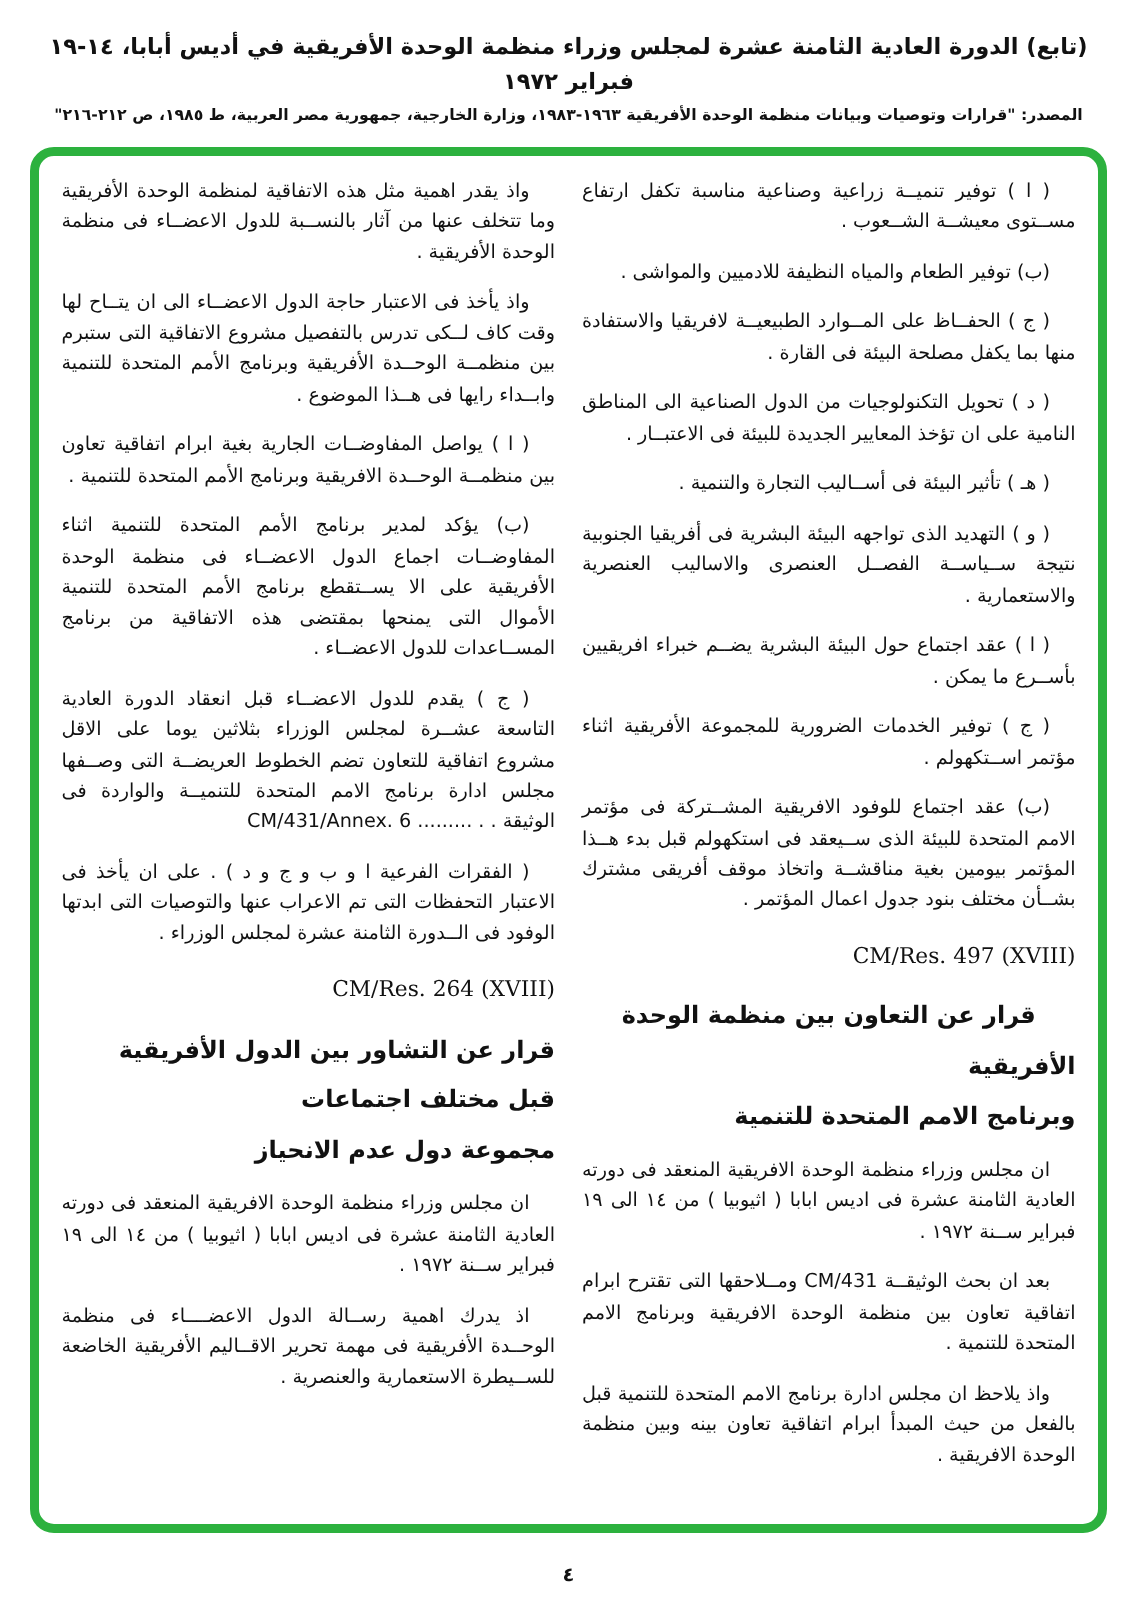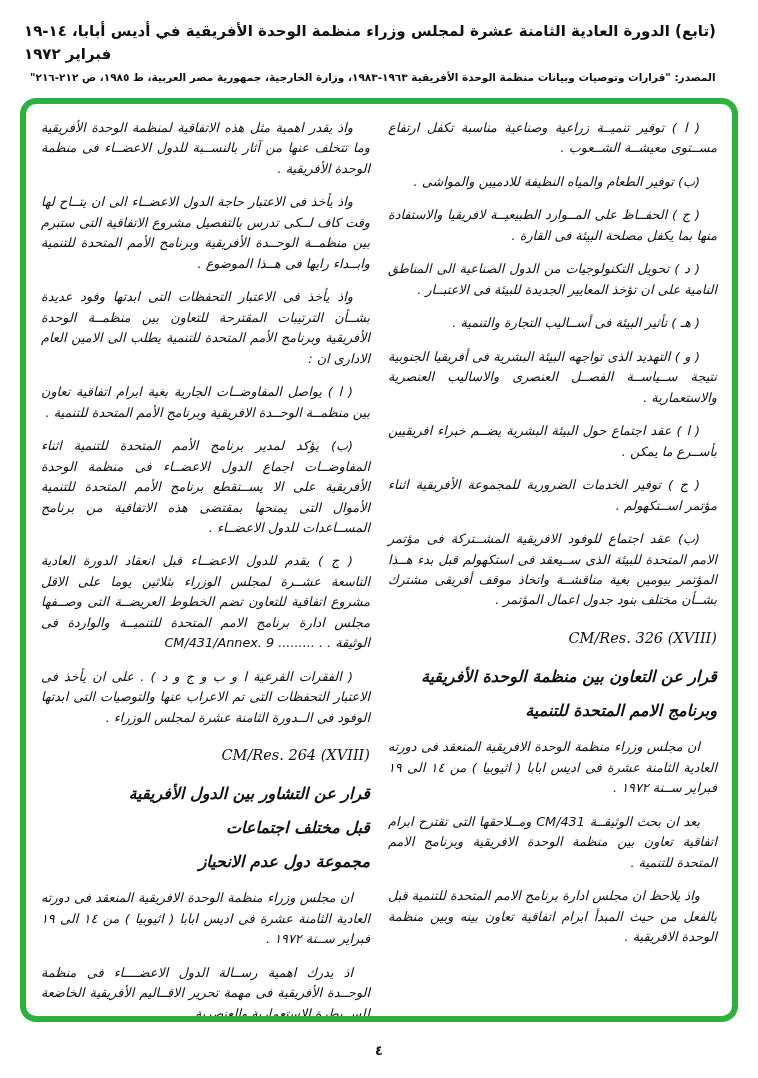--- a/index.html
+++ b/index.html
@@ -1,36 +1,36 @@
 <!DOCTYPE html>
 <html lang="ar"><head>
 <meta charset="utf-8">
 <style>
   html,body{margin:0;padding:0;}
   body{
     width:758px;height:1078px;background:#ffffff;position:relative;
     font-family:"DejaVu Sans",sans-serif;color:#111;
     overflow:hidden;
   }
-  .page-header{ text-align:left; padding-top:20px; direction:rtl; }
+  .page-header{ text-align:center; padding-top:20px; direction:rtl; }
   .header-title{
     font-size:15px; font-weight:bold; margin:0 24px; line-height:1.5;
   }
   .header-source{
     font-size:10.5px; font-weight:bold; margin:5px 30px 0; line-height:1.5;
   }
   .doc-frame{
     position:absolute; left:20px; top:98px; width:718px; height:924px;
     box-sizing:border-box; border:6px solid #2cb13e; border-radius:16px;
     padding:14px 15px 10px; overflow:hidden; background:#fff;
   }
   .columns{
     display:flex; direction:rtl; gap:18px; height:100%;
   }
-  .col{ flex:1 1 0; min-width:0;font-style:italic; }
+  .col{ flex:1 1 0; min-width:0; }
   .para{
     direction:rtl; text-align:justify; text-align-last:right;
     font-size:12.8px; line-height:1.6; margin:0 0 13px; text-indent:17px;
   }
   .docref{
     direction:ltr; text-align:left; font-family:"DejaVu Serif",serif;
     font-size:14.5px; margin:16px 0 10px; text-indent:0;
   }
   .res-heading{
     direction:rtl; text-align:center; font-weight:bold; white-space:pre-line;
@@ -55,35 +55,34 @@
     <div class="col">
       <p class="para">( ا ) توفير تنميــة زراعية وصناعية مناسبة تكفل ارتفاع مســتوى معيشــة الشــعوب .</p>
       <p class="para">(ب) توفير الطعام والمياه النظيفة للادميين والمواشى .</p>
       <p class="para">( ج ) الحفــاظ على المــوارد الطبيعيــة لافريقيا والاستفادة منها بما يكفل مصلحة البيئة فى القارة .</p>
       <p class="para">( د ) تحويل التكنولوجيات من الدول الصناعية الى المناطق النامية على ان تؤخذ المعايير الجديدة للبيئة فى الاعتبــار .</p>
       <p class="para">( هـ ) تأثير البيئة فى أســاليب التجارة والتنمية .</p>
       <p class="para">( و ) التهديد الذى تواجهه البيئة البشرية فى أفريقيا الجنوبية نتيجة ســياســة الفصــل العنصرى والاساليب العنصرية والاستعمارية .</p>
       <p class="para">( ا ) عقد اجتماع حول البيئة البشرية يضــم خبراء افريقيين بأســرع ما يمكن .</p>
       <p class="para">( ج ) توفير الخدمات الضرورية للمجموعة الأفريقية اثناء مؤتمر اســتكهولم .</p>
       <p class="para">(ب) عقد اجتماع للوفود الافريقية المشــتركة فى مؤتمر الامم المتحدة للبيئة الذى ســيعقد فى استكهولم قبل بدء هــذا المؤتمر بيومين بغية مناقشــة واتخاذ موقف أفريقى مشترك بشــأن مختلف بنود جدول اعمال المؤتمر .</p>
-      <p class="para docref">CM/Res. 326 (XVIII)</p>
+      <p class="para docref">CM/Res. 497 (XVIII)</p>
       <p class="para res-heading">قرار عن التعاون بين منظمة الوحدة الأفريقية
 وبرنامج الامم المتحدة للتنمية</p>
       <p class="para">ان مجلس وزراء منظمة الوحدة الافريقية المنعقد فى دورته العادية الثامنة عشرة فى اديس ابابا ( اثيوبيا ) من ١٤ الى ١٩ فبراير ســنة ١٩٧٢ .</p>
       <p class="para">بعد ان بحث الوثيقــة CM/431 ومــلاحقها التى تقترح ابرام اتفاقية تعاون بين منظمة الوحدة الافريقية وبرنامج الامم المتحدة للتنمية .</p>
       <p class="para">واذ يلاحظ ان مجلس ادارة برنامج الامم المتحدة للتنمية قبل بالفعل من حيث المبدأ ابرام اتفاقية تعاون بينه وبين منظمة الوحدة الافريقية .</p>
     </div>
 
     <div class="col">
       <p class="para">واذ يقدر اهمية مثل هذه الاتفاقية لمنظمة الوحدة الأفريقية وما تتخلف عنها من آثار بالنســبة للدول الاعضــاء فى منظمة الوحدة الأفريقية .</p>
       <p class="para">واذ يأخذ فى الاعتبار حاجة الدول الاعضــاء الى ان يتــاح لها وقت كاف لــكى تدرس بالتفصيل مشروع الاتفاقية التى ستبرم بين منظمــة الوحــدة الأفريقية وبرنامج الأمم المتحدة للتنمية وابــداء رايها فى هــذا الموضوع .</p>
-      <p class="para">واذ يأخذ فى الاعتبار التحفظات التى ابدتها وفود عديدة بشــأن الترتيبات المقترحة للتعاون بين منظمــة الوحدة الأفريقية وبرنامج الأمم المتحدة للتنمية يطلب الى الامين العام الادارى ان :</p>
       <p class="para">( ا ) يواصل المفاوضــات الجارية بغية ابرام اتفاقية تعاون بين منظمــة الوحــدة الافريقية وبرنامج الأمم المتحدة للتنمية .</p>
       <p class="para">(ب) يؤكد لمدير برنامج الأمم المتحدة للتنمية اثناء المفاوضــات اجماع الدول الاعضــاء فى منظمة الوحدة الأفريقية على الا يســتقطع برنامج الأمم المتحدة للتنمية الأموال التى يمنحها بمقتضى هذه الاتفاقية من برنامج المســاعدات للدول الاعضــاء .</p>
-      <p class="para">( ج ) يقدم للدول الاعضــاء قبل انعقاد الدورة العادية التاسعة عشــرة لمجلس الوزراء بثلاثين يوما على الاقل مشروع اتفاقية للتعاون تضم الخطوط العريضــة التى وصــفها مجلس ادارة برنامج الامم المتحدة للتنميــة والواردة فى الوثيقة . .  ......... CM/431/Annex. 9</p>
+      <p class="para">( ج ) يقدم للدول الاعضــاء قبل انعقاد الدورة العادية التاسعة عشــرة لمجلس الوزراء بثلاثين يوما على الاقل مشروع اتفاقية للتعاون تضم الخطوط العريضــة التى وصــفها مجلس ادارة برنامج الامم المتحدة للتنميــة والواردة فى الوثيقة . .  ......... CM/431/Annex. 6</p>
       <p class="para">( الفقرات الفرعية ا و ب و ج و د ) . على ان يأخذ فى الاعتبار التحفظات التى تم الاعراب عنها والتوصيات التى ابدتها الوفود فى الــدورة الثامنة عشرة لمجلس الوزراء .</p>
       <p class="para docref">CM/Res. 264 (XVIII)</p>
       <p class="para res-heading">قرار عن التشاور بين الدول الأفريقية
 قبل مختلف اجتماعات
 مجموعة دول عدم الانحياز</p>
       <p class="para">ان مجلس وزراء منظمة الوحدة الافريقية المنعقد فى دورته العادية الثامنة عشرة فى اديس ابابا ( اثيوبيا ) من ١٤ الى ١٩ فبراير ســنة ١٩٧٢ .</p>
       <p class="para">اذ يدرك اهمية رســالة الدول الاعضــــاء فى منظمة الوحــدة الأفريقية فى مهمة تحرير الاقــاليم الأفريقية الخاضعة للســيطرة الاستعمارية والعنصرية .</p>
     </div>
 
   </div>

